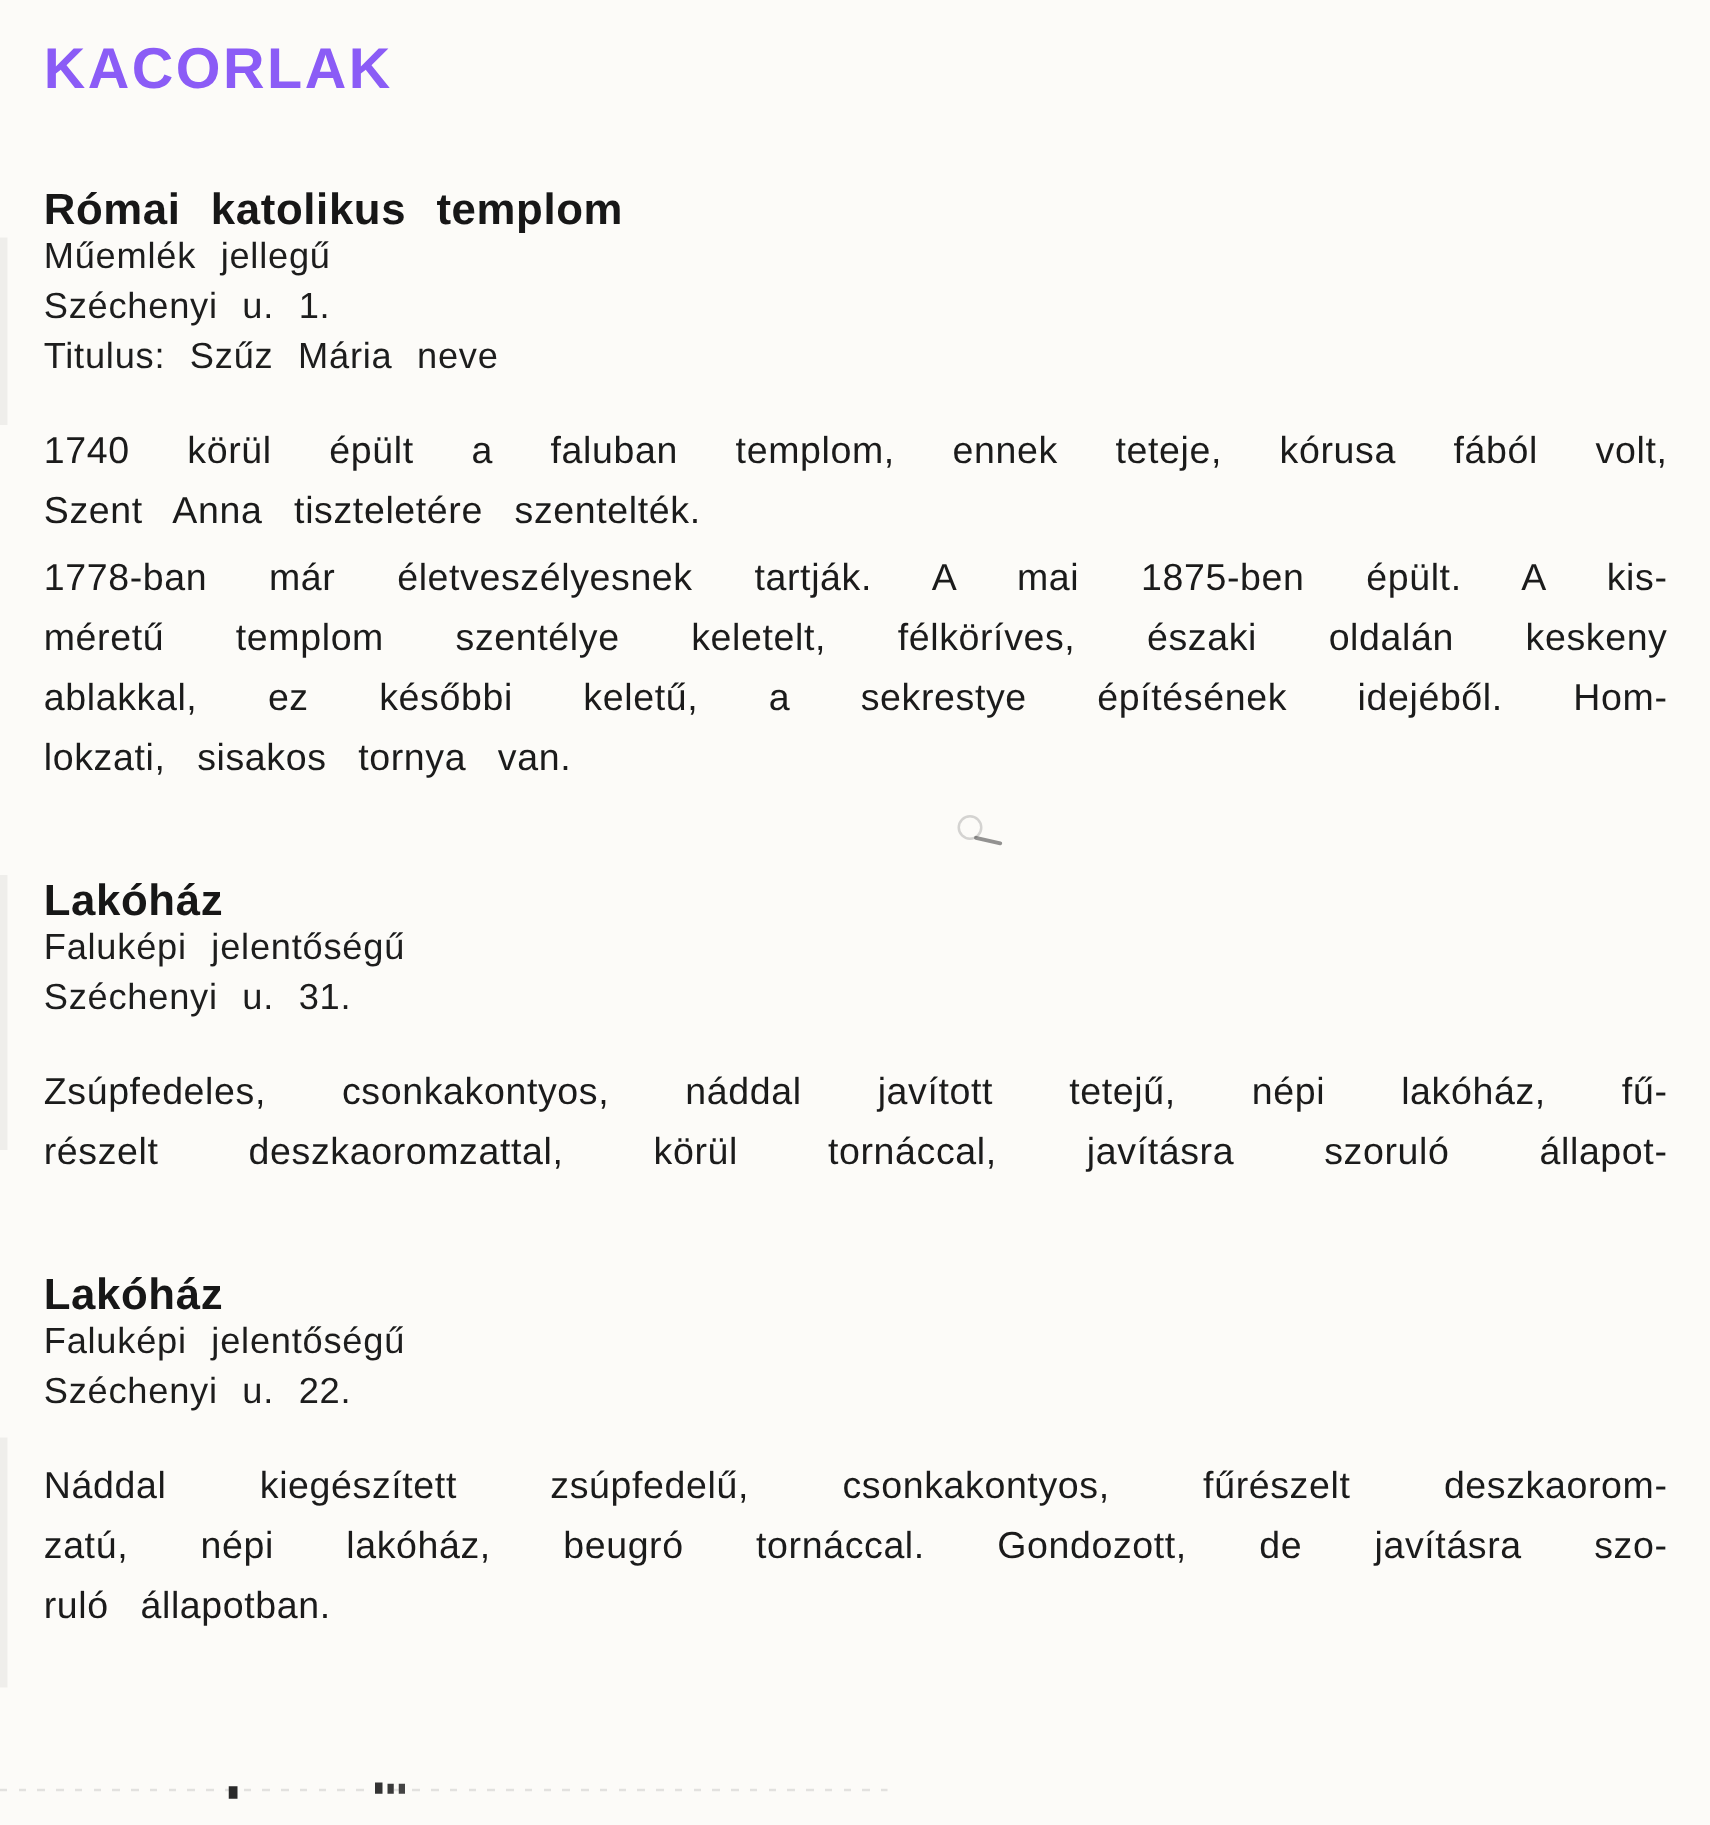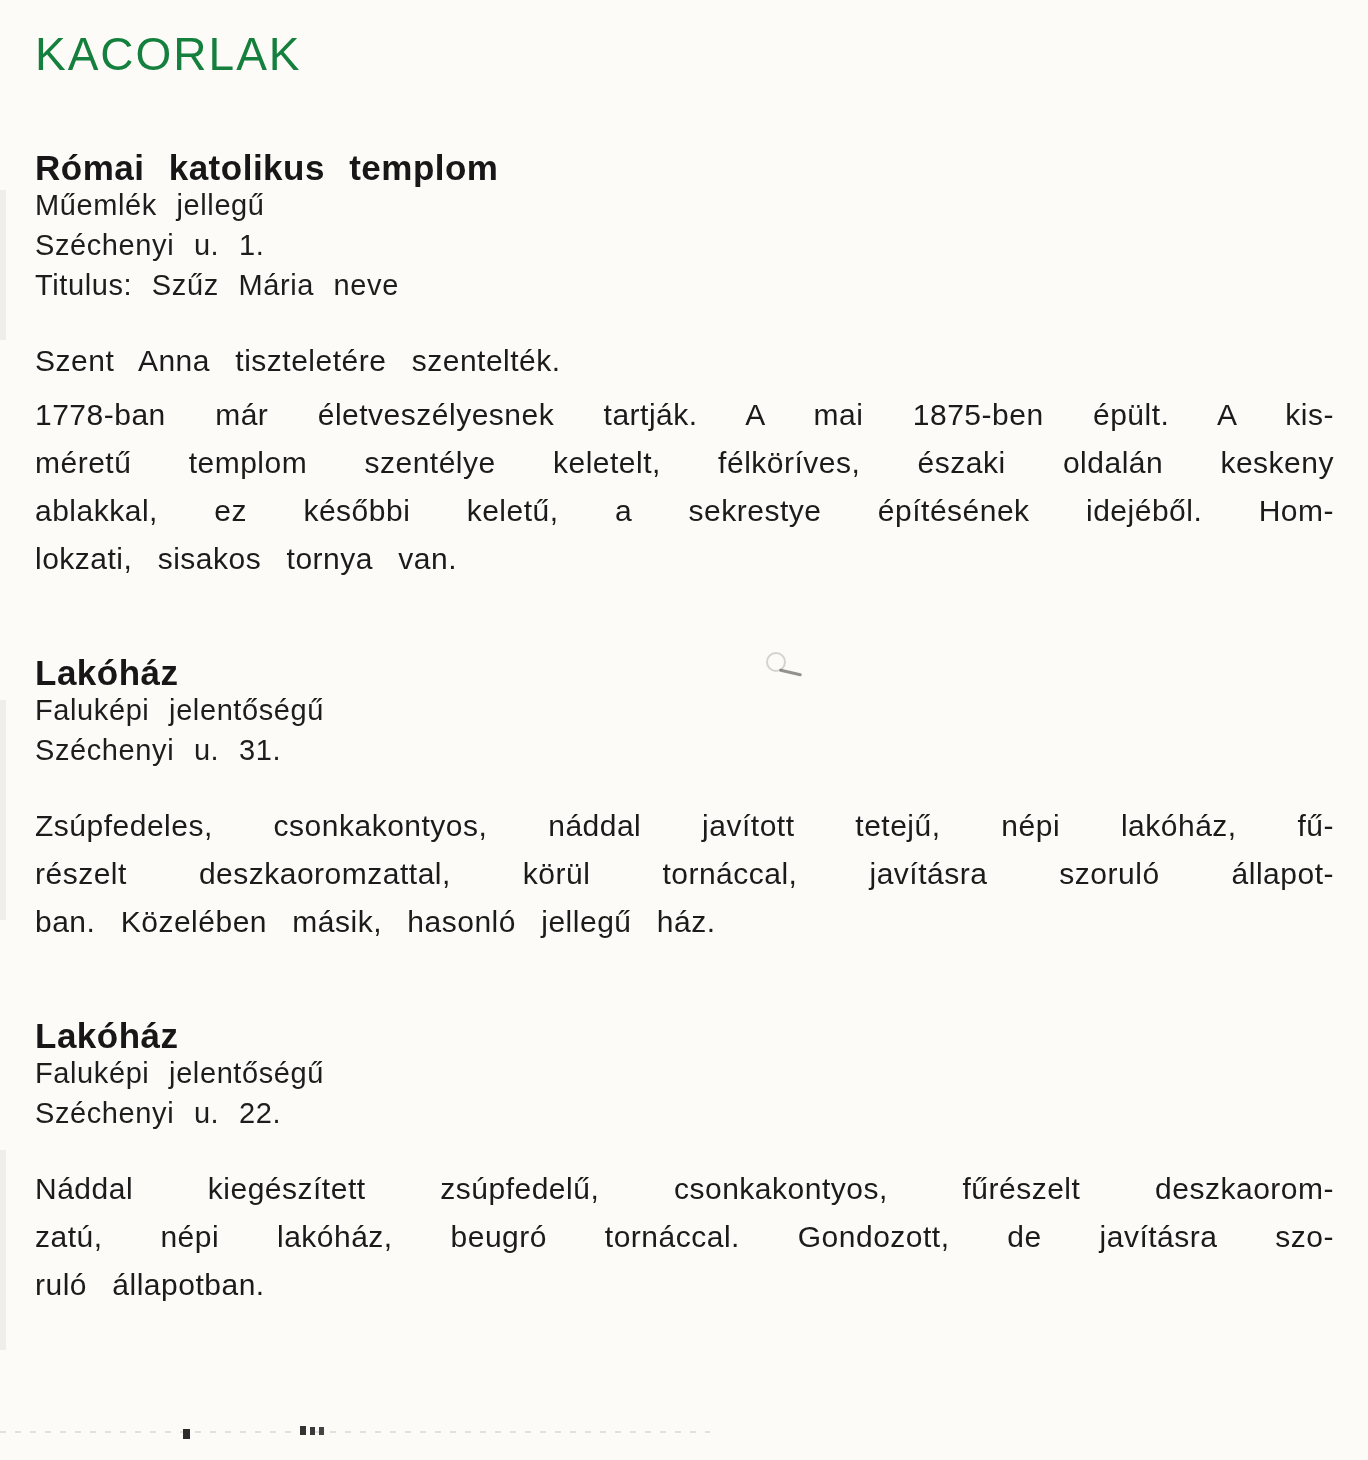--- a/index.html
+++ b/index.html
@@ -8,25 +8,25 @@
     background: #fcfbf8;
     color: #1a1a1a;
     font-family: "Liberation Sans", sans-serif;
     overflow: hidden;
     position: relative;
   }
   .page { padding: 30px 34px 0 35px; }
 
   .page-title {
     font-size: 46px;
-    font-weight: 400;
+    font-weight: 700;
     letter-spacing: 2px;
     line-height: 1.05;
     margin: 0;
-    color: #15803d;
+    color: #8b5cf6;
   }
   .section { margin-top: 72px; }
   .section-heading {
     font-size: 35px;
     font-weight: 700;
     line-height: 1;
     letter-spacing: 0.5px;
     word-spacing: 14px;
     margin: 0;
     color: #171717;
@@ -91,20 +91,21 @@
 
   <div class="section">
     <h2 class="section-heading">Római katolikus templom</h2>
     <div class="meta">
       <div class="meta-line">Műemlék jellegű</div>
       <div class="meta-line">Széchenyi u. 1.</div>
       <div class="meta-line">Titulus: Szűz Mária neve</div>
     </div>
     <div class="paragraphs">
       <div class="para">
+        <div class="line just">1740 körül épült a faluban templom, ennek teteje, kórusa fából volt,</div>
         <div class="line">Szent Anna tiszteletére szentelték.</div>
       </div>
       <div class="para">
         <div class="line just">1778-ban már életveszélyesnek tartják. A mai 1875-ben épült. A kis-</div>
         <div class="line just">méretű templom szentélye keletelt, félköríves, északi oldalán keskeny</div>
         <div class="line just">ablakkal, ez későbbi keletű, a sekrestye építésének idejéből. Hom-</div>
         <div class="line">lokzati, sisakos tornya van.</div>
       </div>
     </div>
   </div>
@@ -112,21 +113,20 @@
   <div class="section">
     <h2 class="section-heading">Lakóház</h2>
     <div class="meta">
       <div class="meta-line">Faluképi jelentőségű</div>
       <div class="meta-line">Széchenyi u. 31.</div>
     </div>
     <div class="paragraphs">
       <div class="para">
         <div class="line just">Zsúpfedeles, csonkakontyos, náddal javított tetejű, népi lakóház, fű-</div>
         <div class="line just">részelt deszkaoromzattal, körül tornáccal, javításra szoruló állapot-</div>
-        <div class="line">ban. Közelében másik, hasonló jellegű ház.</div>
       </div>
     </div>
   </div>
 
   <div class="section">
     <h2 class="section-heading">Lakóház</h2>
     <div class="meta">
       <div class="meta-line">Faluképi jelentőségű</div>
       <div class="meta-line">Széchenyi u. 22.</div>
     </div>

